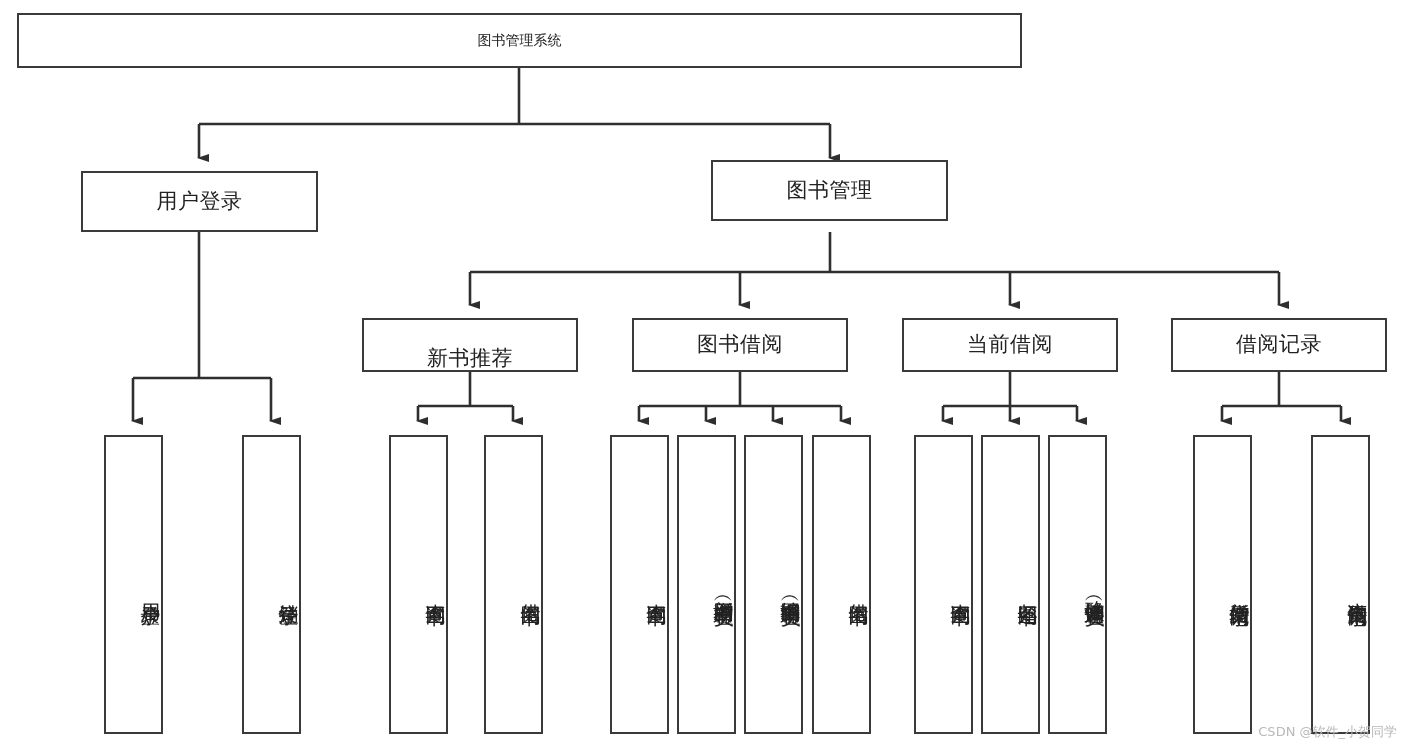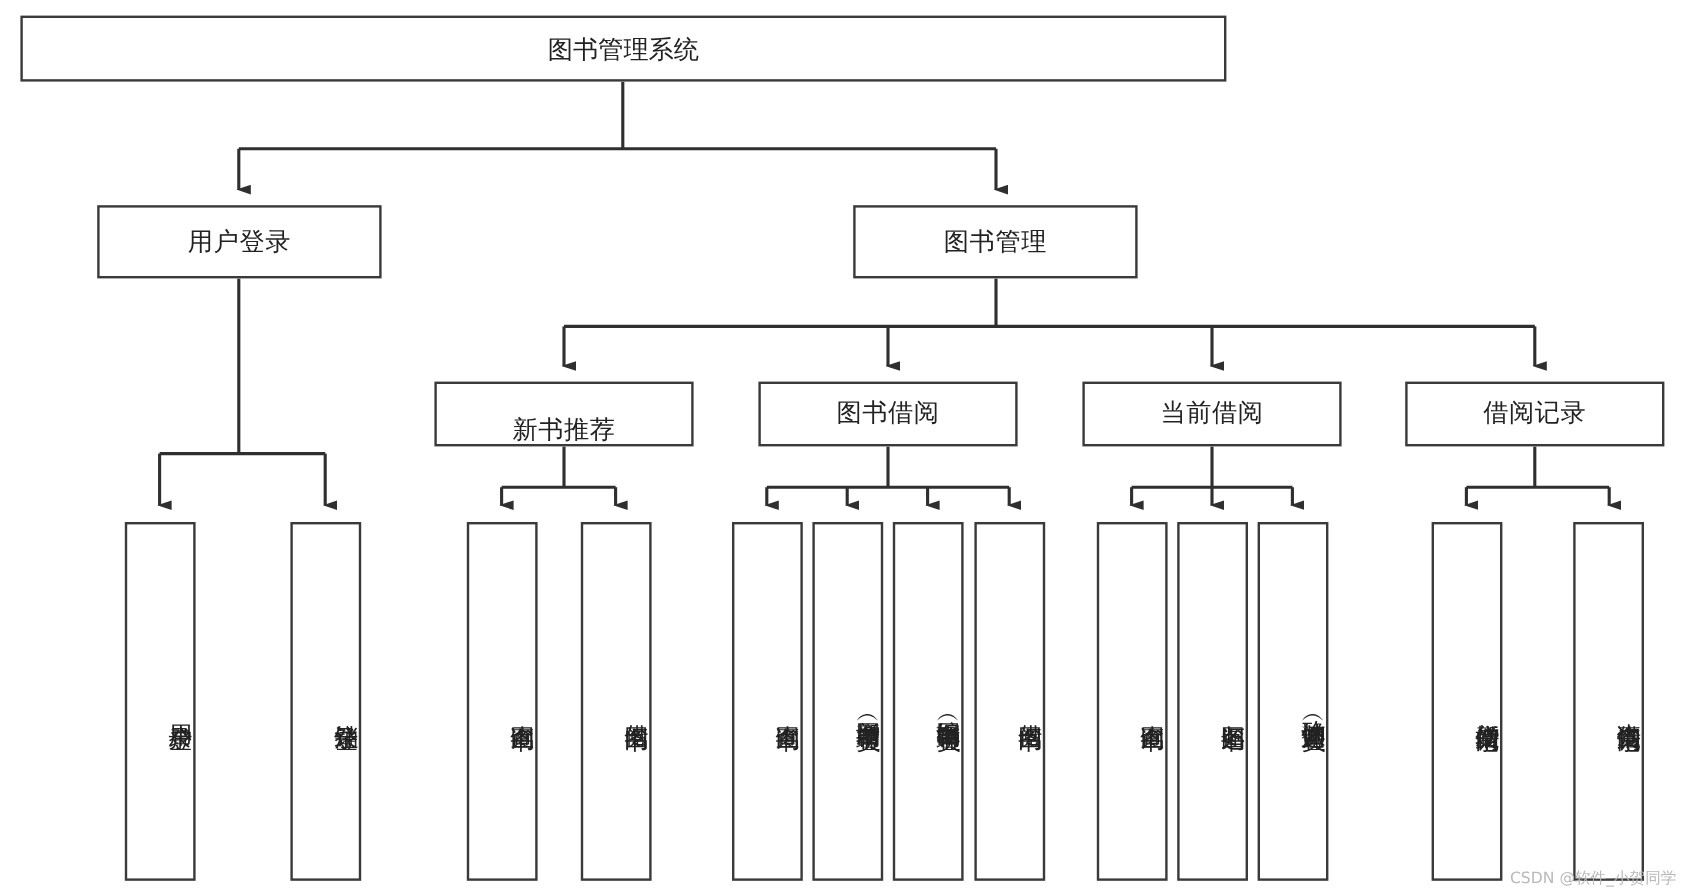--- a/index.html
+++ b/index.html
@@ -32,21 +32,21 @@
     align-items: center;
     justify-content: center;
     color: #222222;
   }
   .node.horiz {
     font-size: 21px;
     letter-spacing: 0.5px;
     line-height: 1.1;
   }
   .node.root {
-    font-size: 21px;
+    font-size: 14px;
   }
   .node.vert {
     writing-mode: vertical-rl;
     text-orientation: upright;
     align-items: flex-start;
     justify-content: center;
     padding-top: 10px;
     font-size: 20px;
     letter-spacing: 1px;
   }
@@ -126,21 +126,21 @@
     </g>
   </svg>
 
   <div class="node root" style="left:17px; top:13px; width:1005px; height:55px;">
     <span>图书管理系统</span>
   </div>
 
   <div class="node horiz" style="left:81px; top:171px; width:237px; height:61px;">
     <span>用户登录</span>
   </div>
-  <div class="node horiz" style="left:711px; top:171px; width:237px; height:61px;">
+  <div class="node horiz" style="left:711px; top:160px; width:237px; height:61px;">
     <span>图书管理</span>
   </div>
 
   <div class="node horiz" style="left:362px; top:318px; width:216px; height:54px;align-items:flex-end;">
     <span>新书推荐</span>
   </div>
   <div class="node horiz" style="left:632px; top:318px; width:216px; height:54px;justify-content:center;">
     <span>图书借阅</span>
   </div>
   <div class="node horiz" style="left:902px; top:318px; width:216px; height:54px;">

